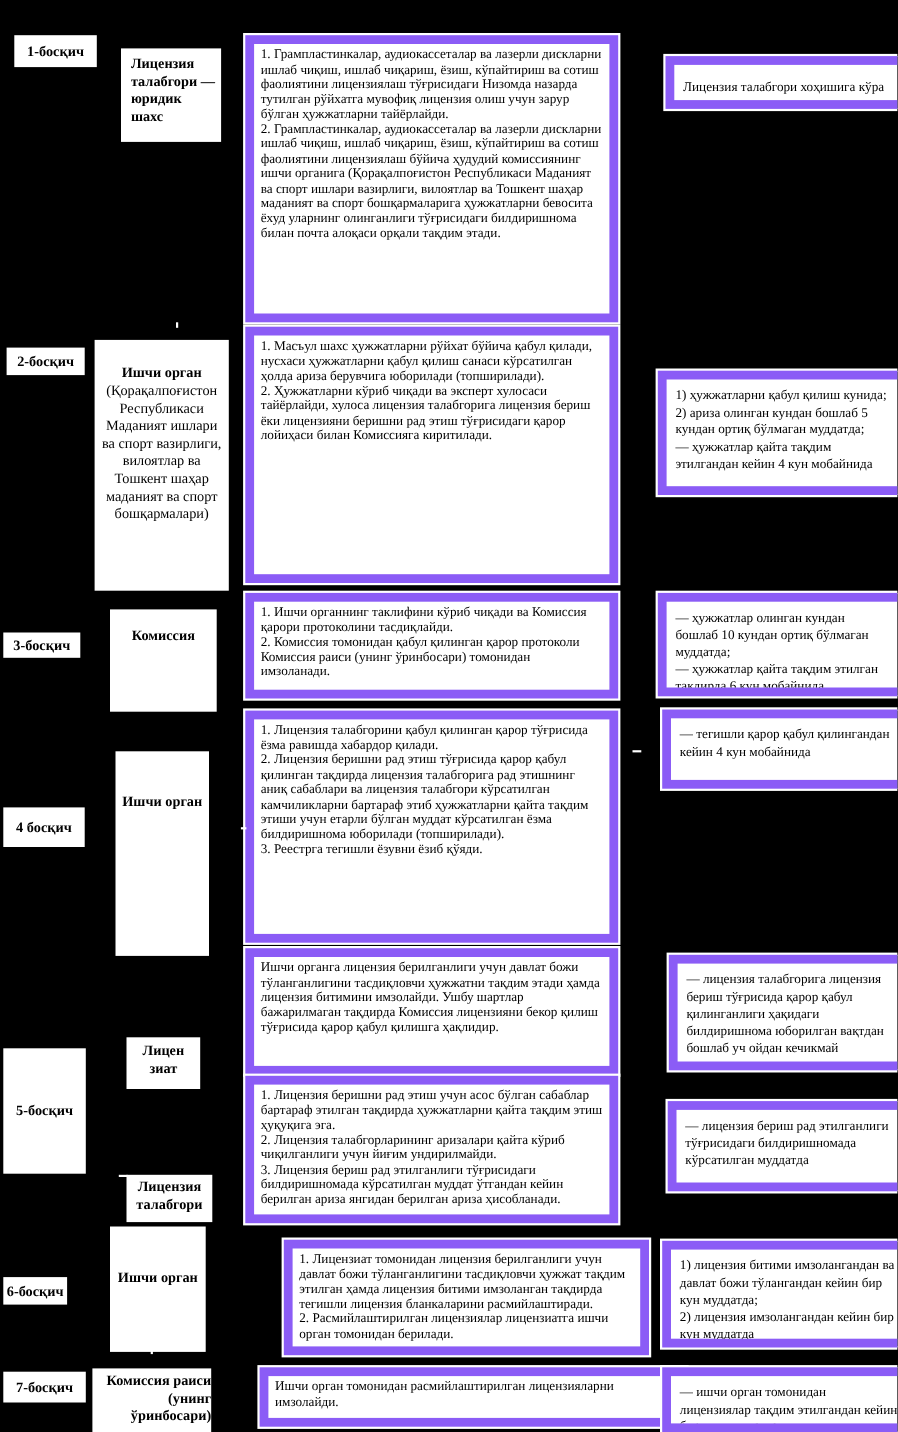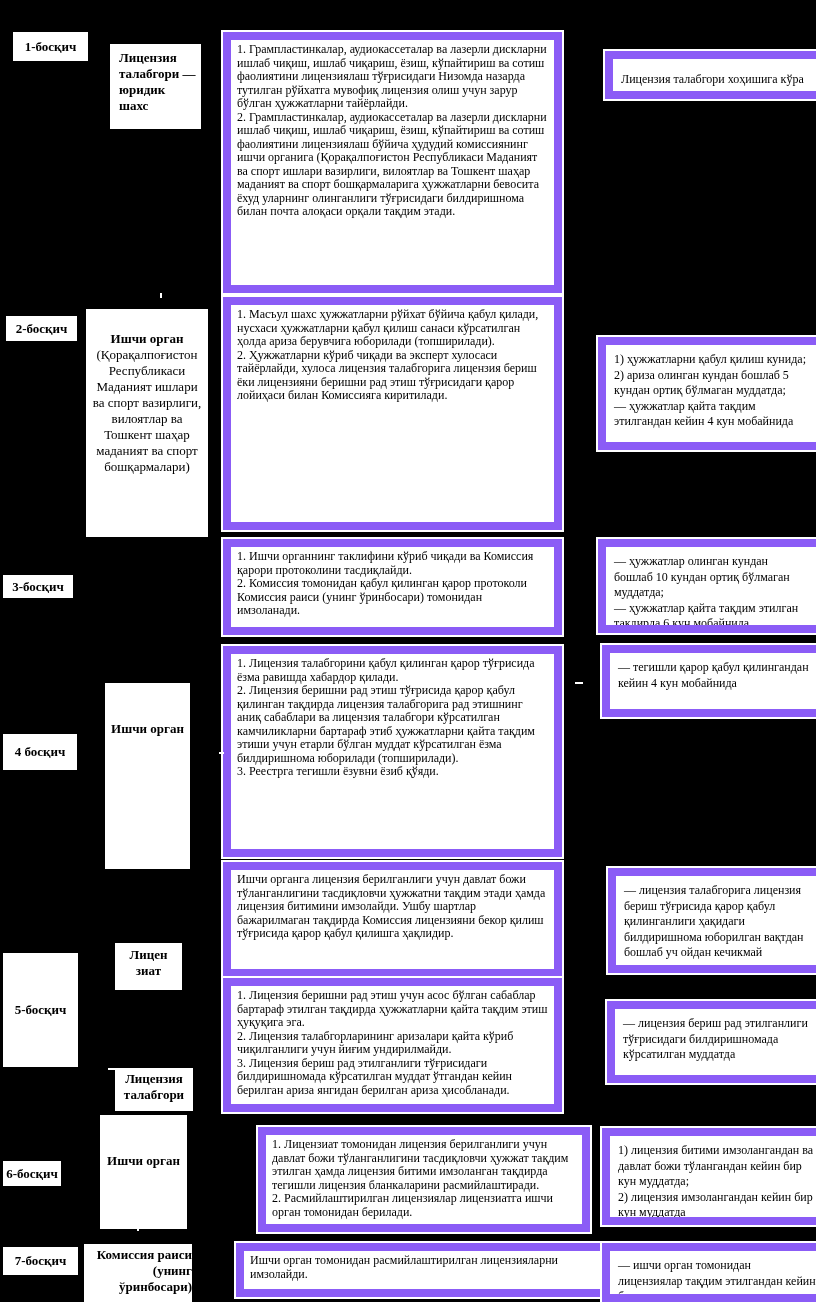--- a/index.html
+++ b/index.html
@@ -67,20 +67,21 @@
   <div class="box stage" id="s4">4 босқич</div>
   <div class="box stage" id="s5">5-босқич</div>
   <div class="box stage" id="s6">6-босқич</div>
   <div class="box stage" id="s7">7-босқич</div>
 
   <div class="box actor" id="a1">Лицензия талабгори — юридик шахс</div>
   <div class="box actor" id="a2">
     <span>Ишчи орган</span>
     <span class="sub">(Қорақалпоғистон Республикаси Маданият ишлари ва спорт вазирлиги, вилоятлар ва Тошкент шаҳар маданият ва спорт бошқармалари)</span>
   </div>
+  <div class="box actor" id="a3">Комиссия</div>
   <div class="box actor" id="a4">Ишчи орган</div>
   <div class="box actor" id="a5" style="white-space:pre-line">Лицен
 зиат</div>
   <div class="box actor" id="a6">Лицензия талабгори</div>
   <div class="box actor" id="a7">Ишчи орган</div>
   <div class="box actor" id="a8">Комиссия раиси (унинг ўринбосари)</div>
 
   <div class="box bordered main-text" id="m1">1. Грампластинкалар, аудиокассеталар ва лазерли дискларни ишлаб чиқиш, ишлаб чиқариш, ёзиш, кўпайтириш ва сотиш фаолиятини лицензиялаш тўғрисидаги Низомда назарда тутилган рўйхатга мувофиқ лицензия олиш учун зарур бўлган ҳужжатларни тайёрлайди.
 2. Грампластинкалар, аудиокассеталар ва лазерли дискларни ишлаб чиқиш, ишлаб чиқариш, ёзиш, кўпайтириш ва сотиш фаолиятини лицензиялаш бўйича ҳудудий комиссиянинг ишчи органига (Қорақалпоғистон Республикаси Маданият ва спорт ишлари вазирлиги, вилоятлар ва Тошкент шаҳар маданият ва спорт бошқармаларига ҳужжатларни бевосита ёхуд уларнинг олинганлиги тўғрисидаги билдиришнома билан почта алоқаси орқали тақдим этади.</div>
   <div class="box bordered main-text" id="m2">1. Масъул шахс ҳужжатларни рўйхат бўйича қабул қилади, нусхаси ҳужжатларни қабул қилиш санаси кўрсатилган ҳолда ариза берувчига юборилади (топширилади).

